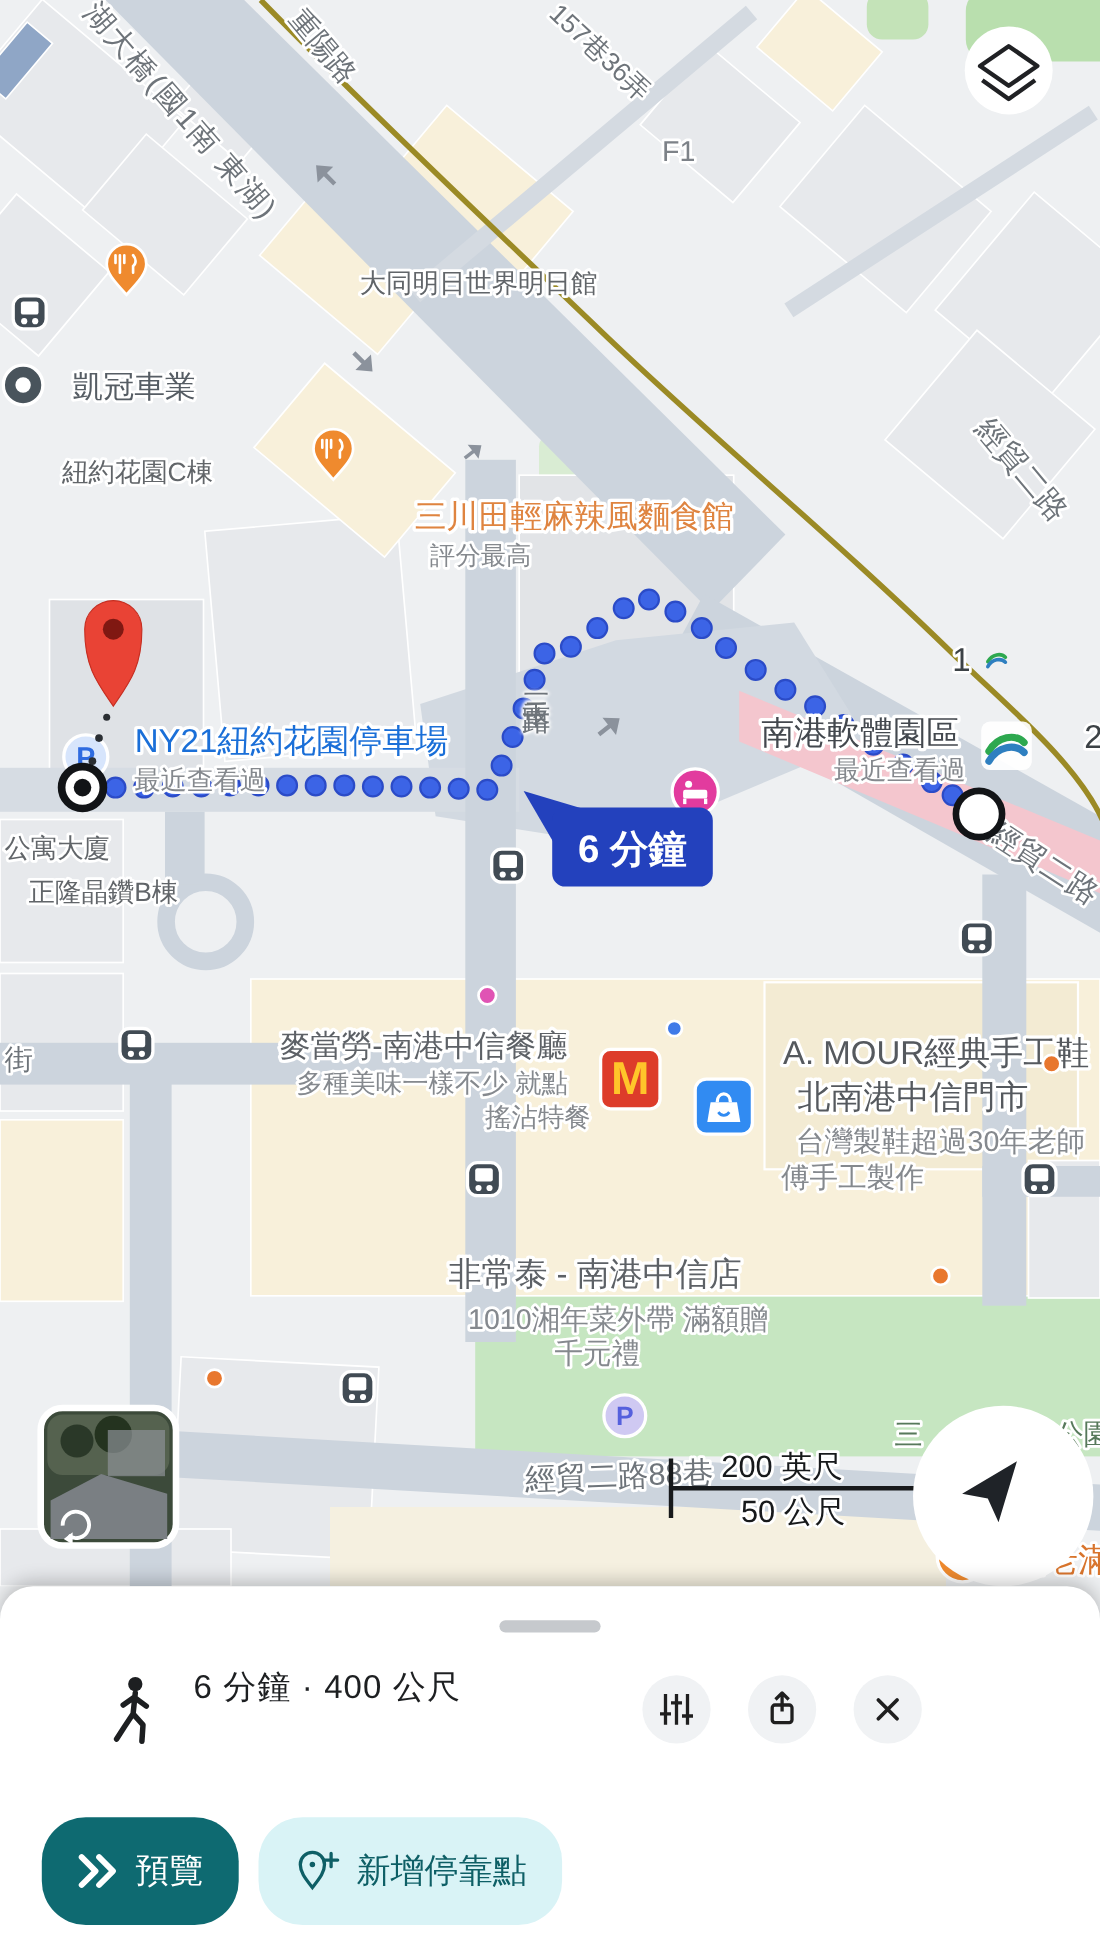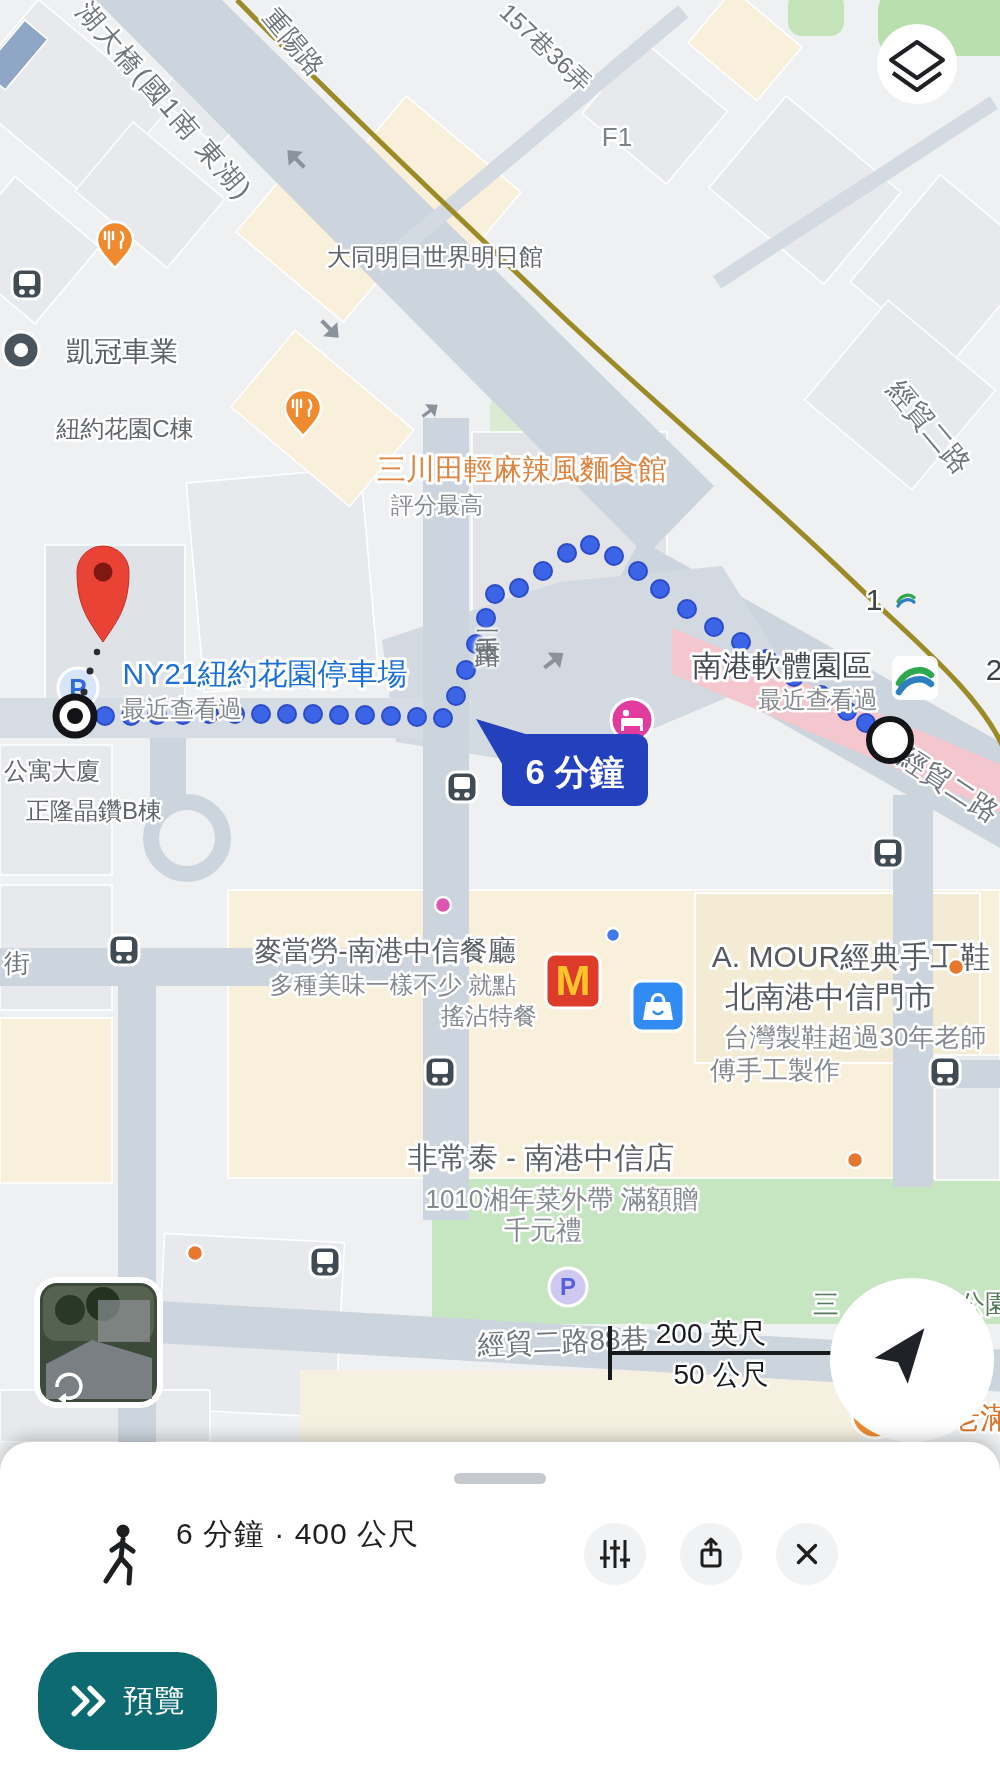--- a/index.html
+++ b/index.html
@@ -352,16 +352,24 @@
     </svg>
   </div>
 
   <div class="pill-row">
     <div class="pill pill-preview">
       <svg width="38" height="32" viewBox="0 0 36 30">
         <path d="M4,3 L16,15 L4,27 M19,3 L31,15 L19,27" stroke="#ffffff" stroke-width="5" fill="none" stroke-linecap="round" stroke-linejoin="round"></path>
       </svg>
       <span>預覽</span>
     </div>
+    <div class="pill pill-addstop">
+      <svg width="42" height="42" viewBox="0 0 42 42">
+        <path d="M17,36 C10,27 6,22 6,15 a11,11 0 0 1 22,0 c0,7 -4,12 -11,21 Z" stroke="#0e5f66" stroke-width="3" fill="none"></path>
+        <circle cx="17" cy="15" r="2.5" fill="#0e5f66"></circle>
+        <path d="M34,5 V17 M28,11 H40" stroke="#0e5f66" stroke-width="3" stroke-linecap="round"></path>
+      </svg>
+      <span>新增停靠點</span>
+    </div>
   </div>
 </div>
 
 </div>
 
 </body></html>

